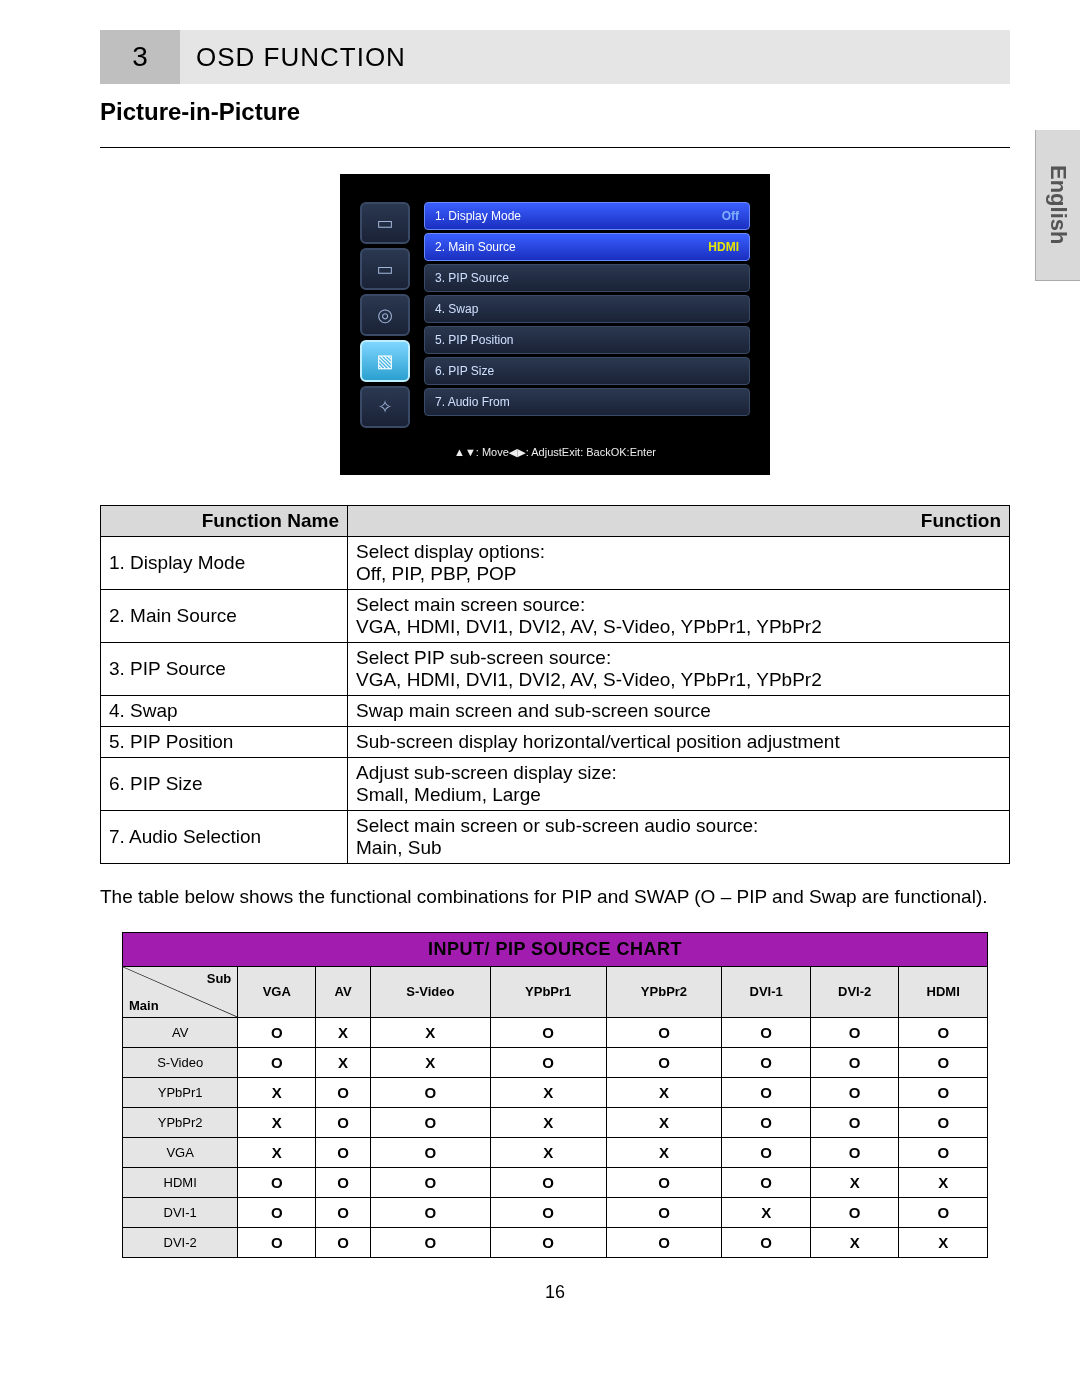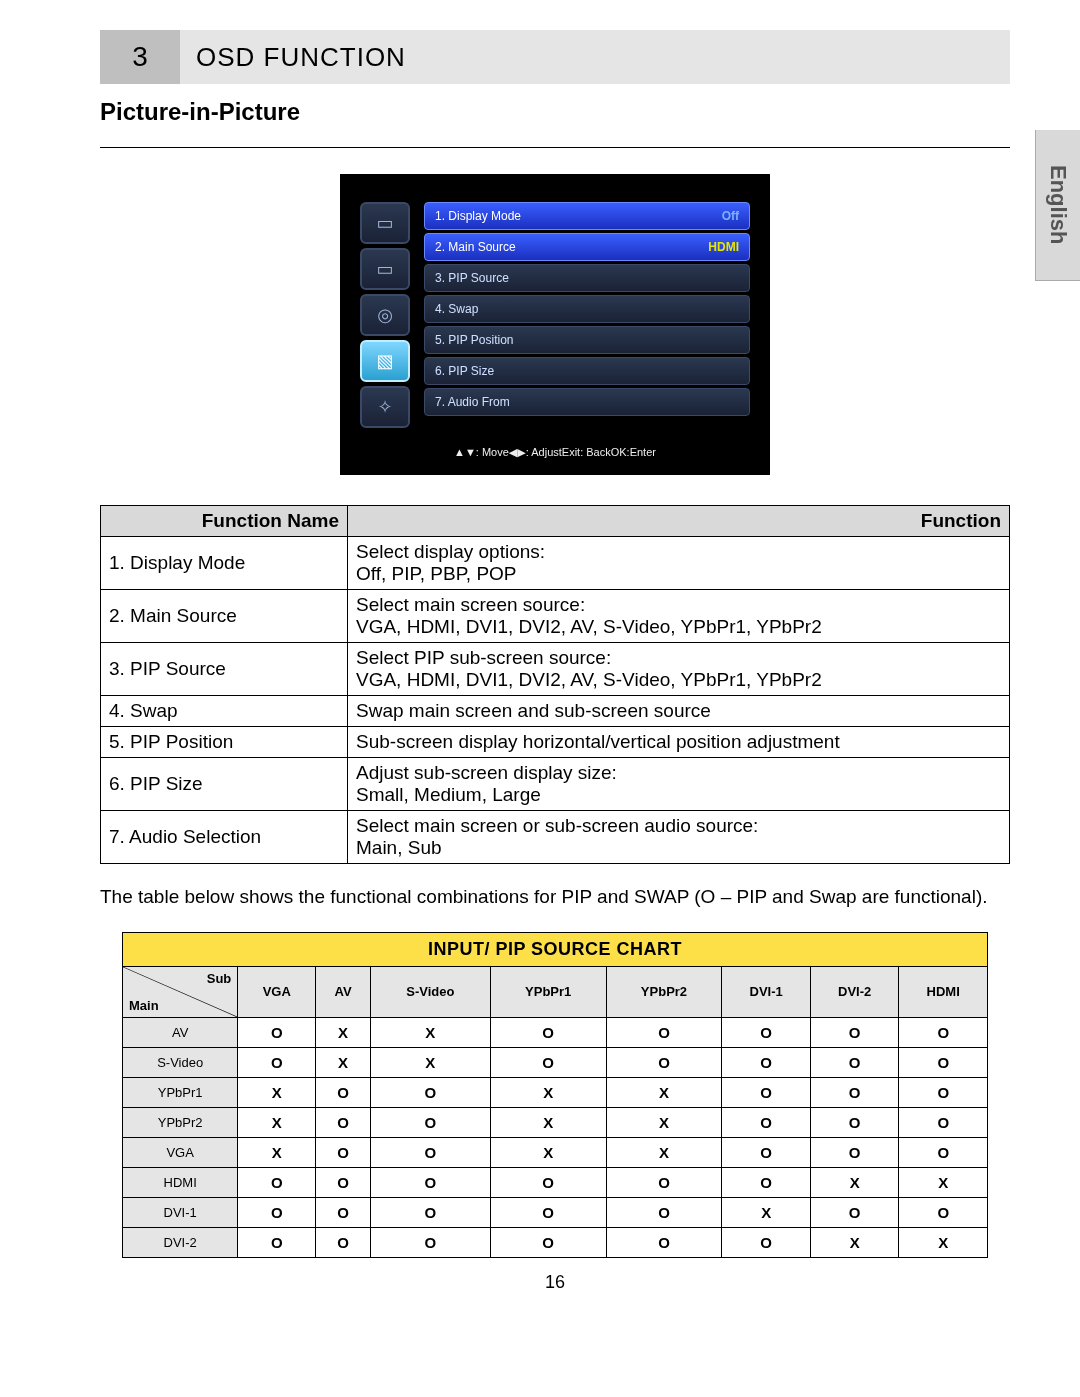--- a/index.html
+++ b/index.html
@@ -145,37 +145,37 @@
     width: 100%;
     border-collapse: collapse;
   }
   table.matrix th, table.matrix td {
     border: 1px solid #000;
     font-size: 14px;
     text-align: center;
     padding: 6px 4px;
   }
   table.matrix .title-row th {
-    background: #fde047;
+    background: #a21caf;
     font-size: 18px;
     font-weight: bold;
     letter-spacing: 0.5px;
   }
   table.matrix .hdr th { background: #e5e5e5; font-size: 13px; }
   table.matrix td.rowlbl { background: #e5e5e5; font-size: 13px; }
   table.matrix td.val { font-weight: bold; font-size: 15px; }
   .corner {
     position: relative; height: 38px; background:#e5e5e5;
     font-size: 11px;
   }
   .corner .sub { position:absolute; top:4px; right:6px; }
   .corner .main { position:absolute; bottom:4px; left:6px; }
   .corner svg { position:absolute; top:0; left:0; width:100%; height:100%; }
 
-  .pagenum { text-align:center; font-size:18px; margin-top:14px; }
+  .pagenum { text-align:center; font-size:18px; margin-top:24px; }
 </style>
 </head>
 <body>
 
 <div class="page">
 
   <div class="header-bar">
     <div class="chapter-num">3</div>
     <div class="chapter-title">OSD FUNCTION</div>
   </div>

